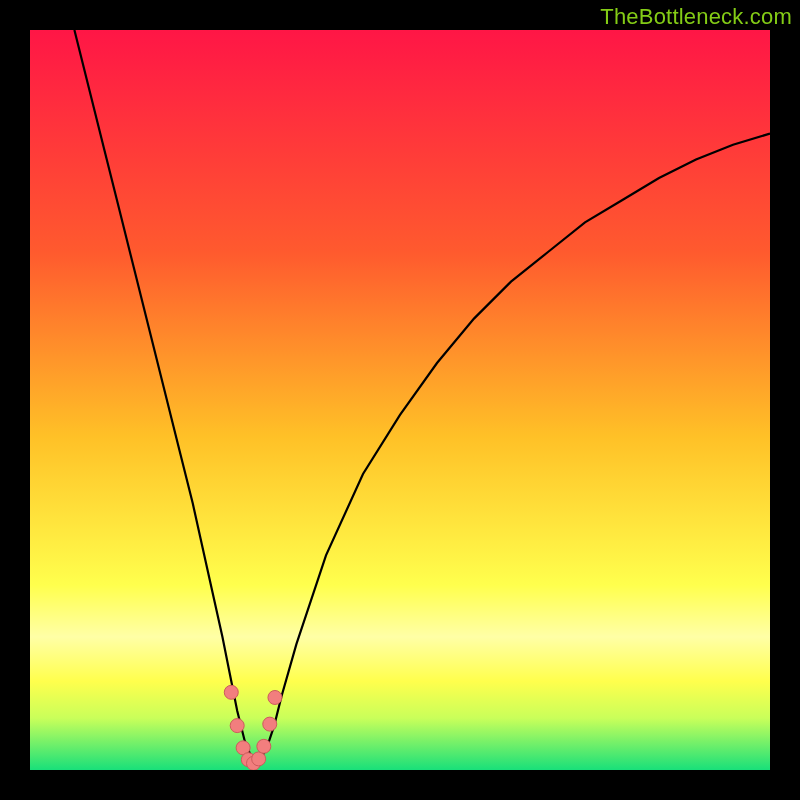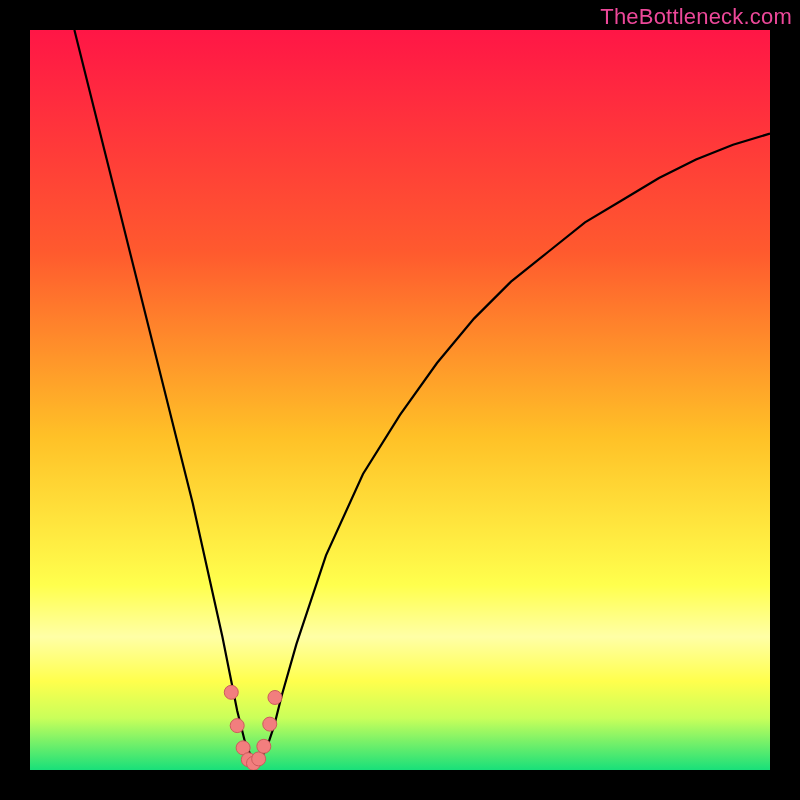--- a/index.html
+++ b/index.html
@@ -22,21 +22,21 @@
     left: 30px;
     top: 30px;
     width: 740px;
     height: 740px;
     overflow: hidden;
   }
   .watermark {
     position: absolute;
     top: 4px;
     right: 8px;
-    color: #ec4899;
+    color: #84cc16;
     font-size: 22px;
     font-weight: 500;
     z-index: 20;
     letter-spacing: 0.2px;
     margin-left: 32px;
   }
   svg { display: block; }
 </style>
 </head>
 <body>

